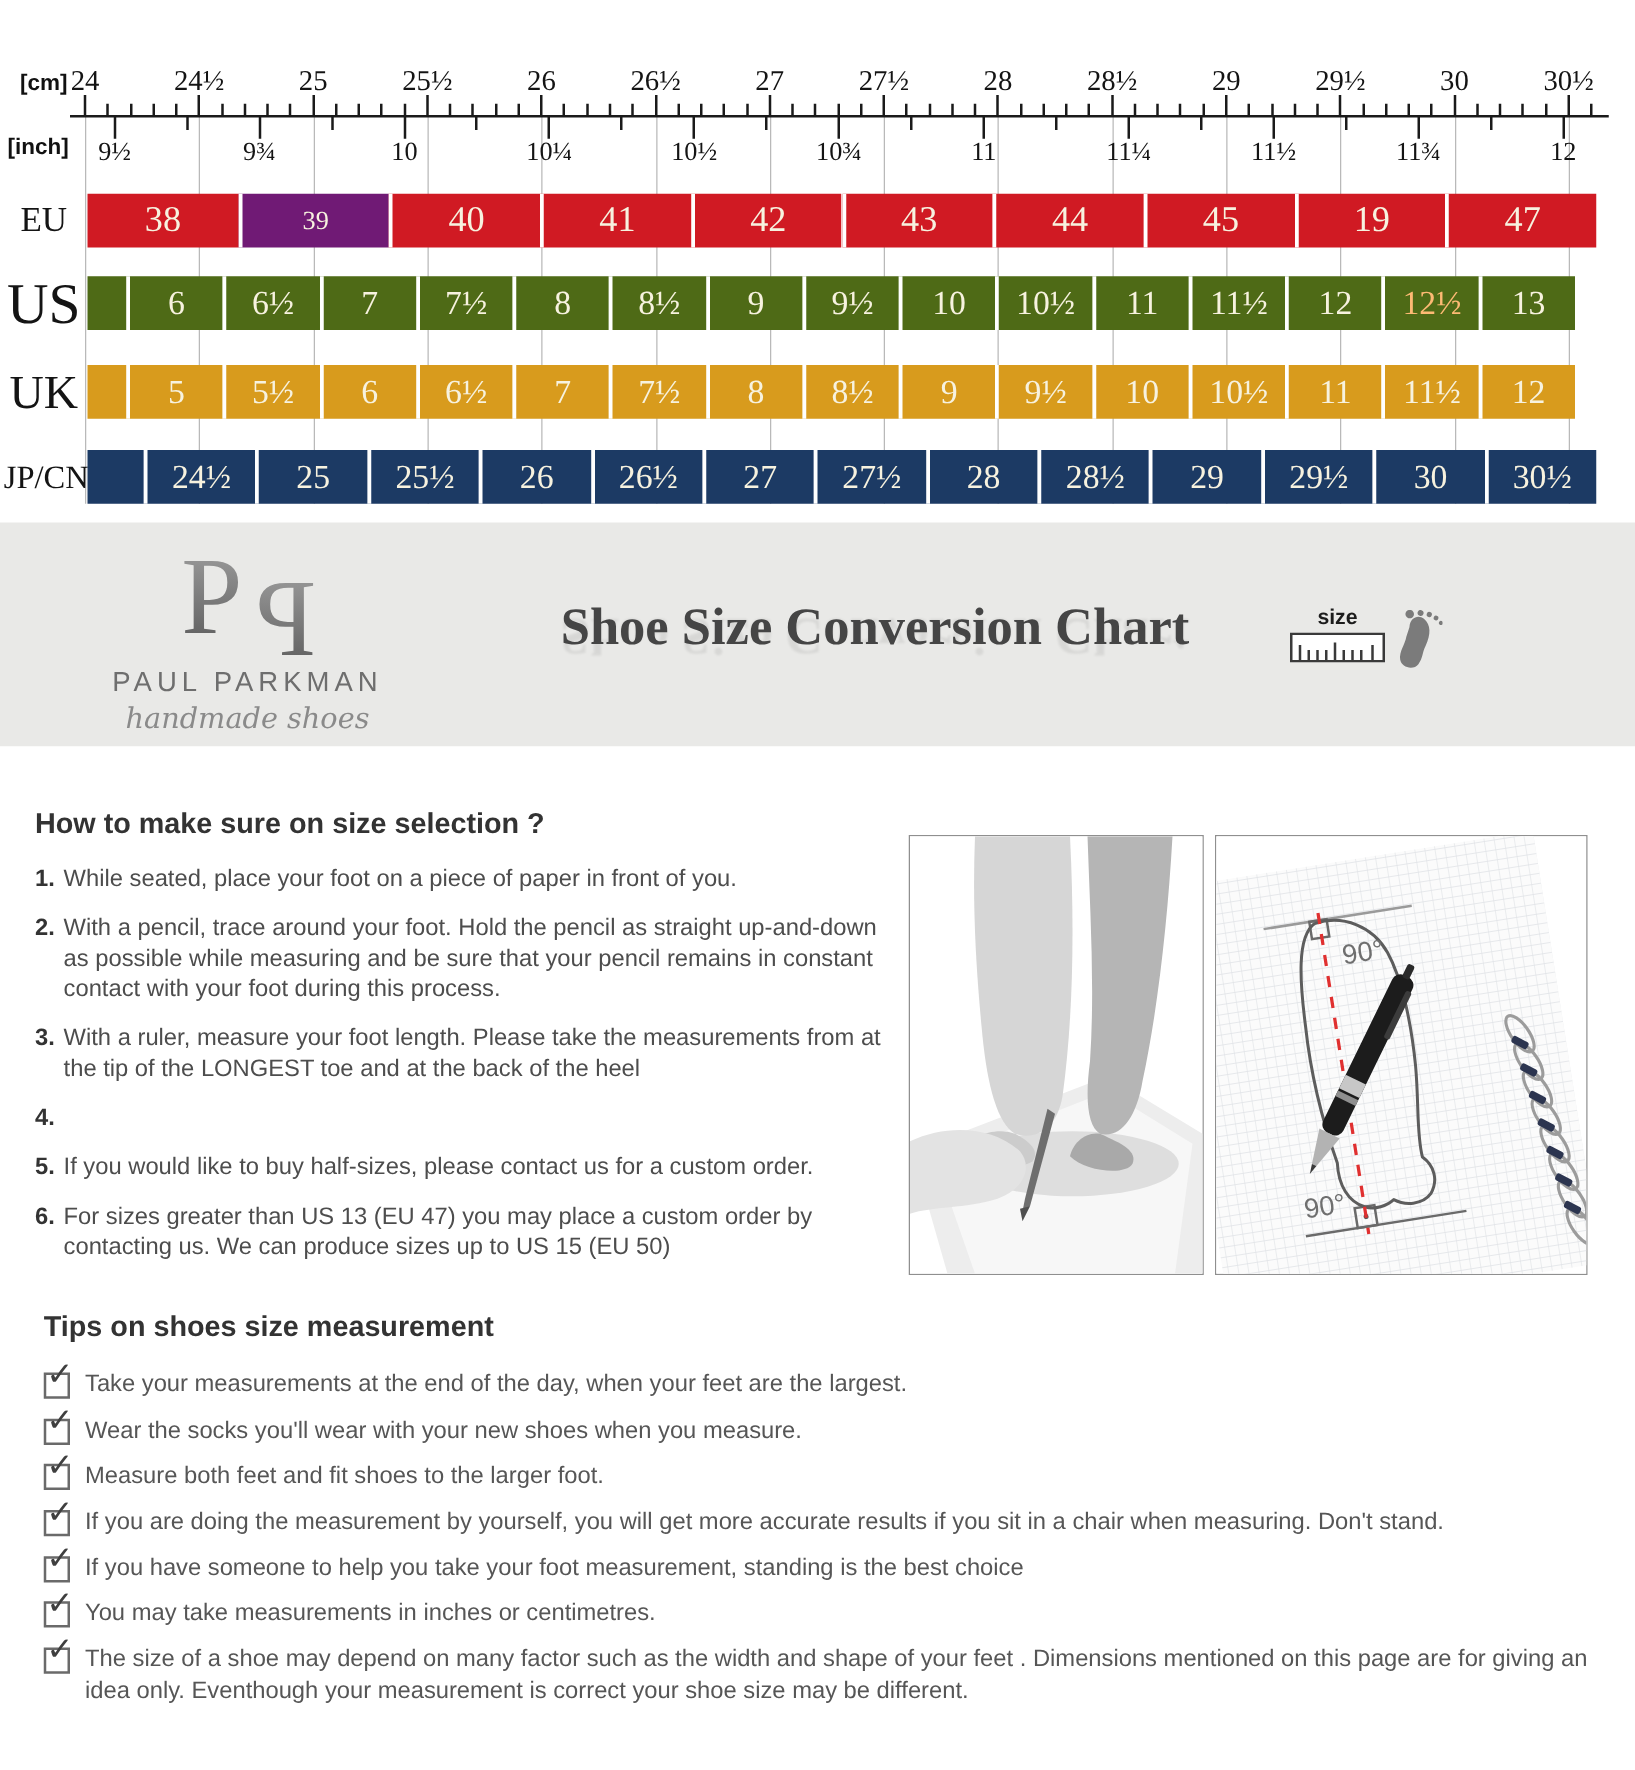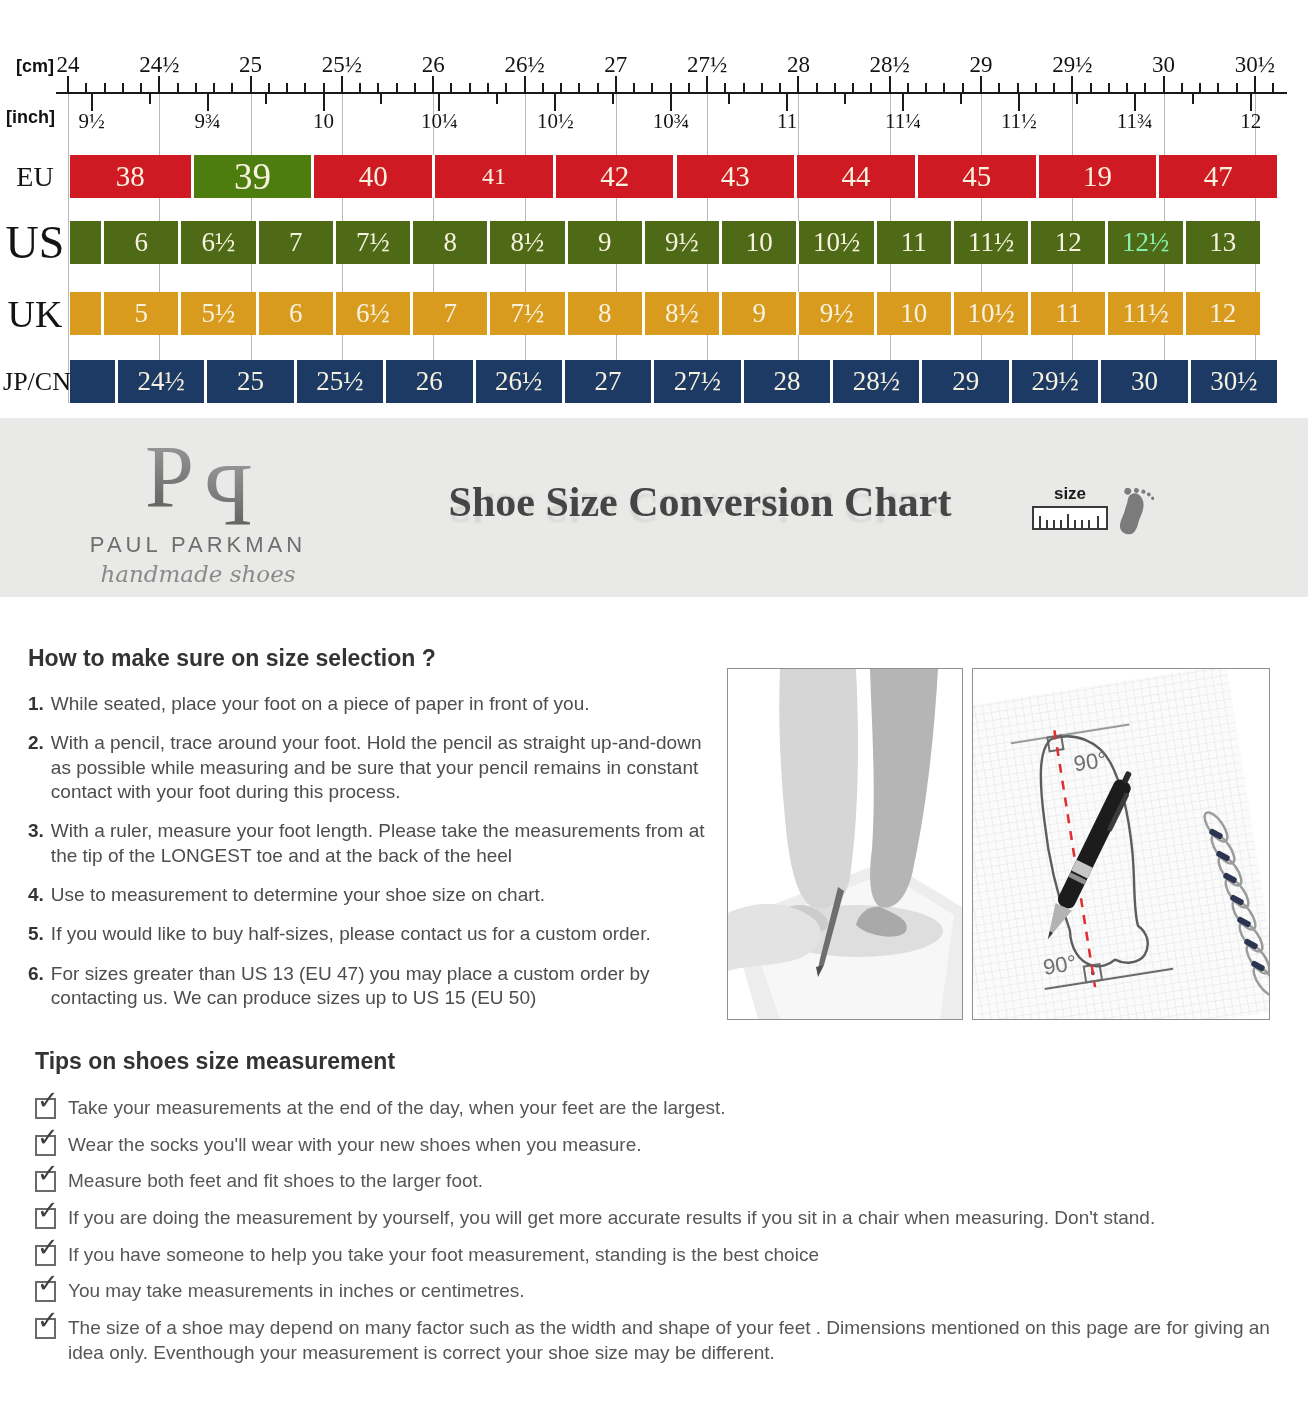--- a/index.html
+++ b/index.html
@@ -192,23 +192,23 @@
         <div class="tick" style="left: 1075.85px; top: 93px; height: 11px;"></div>
         <div class="tick" style="left: 1133.8px; top: 93px; height: 18px;"></div>
         <div class="inch-label" style="left: 1094.8px; top: 109px; width: 80px;">11¾</div>
         <div class="tick" style="left: 1191.75px; top: 93px; height: 11px;"></div>
         <div class="tick" style="left: 1249.7px; top: 93px; height: 18px;"></div>
         <div class="inch-label" style="left: 1210.7px; top: 109px; width: 80px;">12</div>
       </div>
     <div id="rows-layer">
         <div class="row-label" style="left: 6px; top: 155px; width: 58px; height: 43px; font-size: 28px;">EU</div>
         <div class="size-cell" style="left: 70px; top: 155px; width: 120.7px; height: 43px; background: rgb(208, 26, 35); color: rgb(247, 242, 223); font-size: 29px;">38</div>
-        <div class="size-cell divided" style="left: 190.7px; top: 155px; width: 120.7px; height: 43px; background: #4d7c0f; color: rgb(247, 242, 223); font-size: 37px;">39</div>
+        <div class="size-cell divided" style="left: 190.7px; top: 155px; width: 120.7px; height: 43px; background: #701a75; color: rgb(247, 242, 223); font-size: 21px;">39</div>
         <div class="size-cell divided" style="left: 311.4px; top: 155px; width: 120.7px; height: 43px; background: rgb(208, 26, 35); color: rgb(247, 242, 223); font-size: 29px;">40</div>
-        <div class="size-cell divided" style="left: 432.1px; top: 155px; width: 120.7px; height: 43px; background: rgb(208, 26, 35); color: rgb(247, 242, 223); font-size: 24px;">41</div>
+        <div class="size-cell divided" style="left: 432.1px; top: 155px; width: 120.7px; height: 43px; background: rgb(208, 26, 35); color: rgb(247, 242, 223); font-size: 29px;">41</div>
         <div class="size-cell divided" style="left: 552.8px; top: 155px; width: 120.7px; height: 43px; background: rgb(208, 26, 35); color: rgb(247, 242, 223); font-size: 29px;">42</div>
         <div class="size-cell divided" style="left: 673.5px; top: 155px; width: 120.7px; height: 43px; background: rgb(208, 26, 35); color: rgb(247, 242, 223); font-size: 29px;">43</div>
         <div class="size-cell divided" style="left: 794.2px; top: 155px; width: 120.7px; height: 43px; background: rgb(208, 26, 35); color: rgb(247, 242, 223); font-size: 29px;">44</div>
         <div class="size-cell divided" style="left: 914.9px; top: 155px; width: 120.7px; height: 43px; background: rgb(208, 26, 35); color: rgb(247, 242, 223); font-size: 29px;">45</div>
         <div class="size-cell divided" style="left: 1035.6px; top: 155px; width: 120.7px; height: 43px; background: rgb(208, 26, 35); color: rgb(247, 242, 223); font-size: 29px;">19</div>
         <div class="size-cell divided" style="left: 1156.3px; top: 155px; width: 120.7px; height: 43px; background: rgb(208, 26, 35); color: rgb(247, 242, 223); font-size: 29px;">47</div>
         <div class="row-label" style="left: 6px; top: 221px; width: 58px; height: 43px; font-size: 46px;">US</div>
         <div class="size-cell" style="left: 70px; top: 221px; width: 31px; height: 43px; background: rgb(78, 106, 22); color: rgb(247, 242, 223); font-size: 27px;"></div>
         <div class="size-cell divided" style="left: 101px; top: 221px; width: 77.2667px; height: 43px; background: rgb(78, 106, 22); color: rgb(247, 242, 223); font-size: 27px;">6</div>
         <div class="size-cell divided" style="left: 178.267px; top: 221px; width: 77.2667px; height: 43px; background: rgb(78, 106, 22); color: rgb(247, 242, 223); font-size: 27px;">6½</div>
@@ -216,21 +216,21 @@
         <div class="size-cell divided" style="left: 332.8px; top: 221px; width: 77.2667px; height: 43px; background: rgb(78, 106, 22); color: rgb(247, 242, 223); font-size: 27px;">7½</div>
         <div class="size-cell divided" style="left: 410.067px; top: 221px; width: 77.2667px; height: 43px; background: rgb(78, 106, 22); color: rgb(247, 242, 223); font-size: 27px;">8</div>
         <div class="size-cell divided" style="left: 487.333px; top: 221px; width: 77.2667px; height: 43px; background: rgb(78, 106, 22); color: rgb(247, 242, 223); font-size: 27px;">8½</div>
         <div class="size-cell divided" style="left: 564.6px; top: 221px; width: 77.2667px; height: 43px; background: rgb(78, 106, 22); color: rgb(247, 242, 223); font-size: 27px;">9</div>
         <div class="size-cell divided" style="left: 641.867px; top: 221px; width: 77.2667px; height: 43px; background: rgb(78, 106, 22); color: rgb(247, 242, 223); font-size: 27px;">9½</div>
         <div class="size-cell divided" style="left: 719.133px; top: 221px; width: 77.2667px; height: 43px; background: rgb(78, 106, 22); color: rgb(247, 242, 223); font-size: 27px;">10</div>
         <div class="size-cell divided" style="left: 796.4px; top: 221px; width: 77.2667px; height: 43px; background: rgb(78, 106, 22); color: rgb(247, 242, 223); font-size: 27px;">10½</div>
         <div class="size-cell divided" style="left: 873.667px; top: 221px; width: 77.2667px; height: 43px; background: rgb(78, 106, 22); color: rgb(247, 242, 223); font-size: 27px;">11</div>
         <div class="size-cell divided" style="left: 950.933px; top: 221px; width: 77.2667px; height: 43px; background: rgb(78, 106, 22); color: rgb(247, 242, 223); font-size: 27px;">11½</div>
         <div class="size-cell divided" style="left: 1028.2px; top: 221px; width: 77.2667px; height: 43px; background: rgb(78, 106, 22); color: rgb(247, 242, 223); font-size: 27px;">12</div>
-        <div class="size-cell divided" style="left: 1105.47px; top: 221px; width: 77.2667px; height: 43px; background: rgb(78, 106, 22); color: #86efac; font-size: 27px; text-align: right;">12½</div>
+        <div class="size-cell divided" style="left: 1105.47px; top: 221px; width: 77.2667px; height: 43px; background: rgb(78, 106, 22); color: #fdba74; font-size: 27px; text-align: right;">12½</div>
         <div class="size-cell divided" style="left: 1182.73px; top: 221px; width: 77.2667px; height: 43px; background: rgb(78, 106, 22); color: rgb(247, 242, 223); font-size: 27px;">13</div>
         <div class="row-label" style="left: 6px; top: 292px; width: 58px; height: 43px; font-size: 38px;">UK</div>
         <div class="size-cell" style="left: 70px; top: 292px; width: 31px; height: 43px; background: rgb(216, 155, 29); color: rgb(247, 242, 223); font-size: 27px;"></div>
         <div class="size-cell divided" style="left: 101px; top: 292px; width: 77.2667px; height: 43px; background: rgb(216, 155, 29); color: rgb(247, 242, 223); font-size: 27px;">5</div>
         <div class="size-cell divided" style="left: 178.267px; top: 292px; width: 77.2667px; height: 43px; background: rgb(216, 155, 29); color: rgb(247, 242, 223); font-size: 27px;">5½</div>
         <div class="size-cell divided" style="left: 255.533px; top: 292px; width: 77.2667px; height: 43px; background: rgb(216, 155, 29); color: rgb(247, 242, 223); font-size: 27px;">6</div>
         <div class="size-cell divided" style="left: 332.8px; top: 292px; width: 77.2667px; height: 43px; background: rgb(216, 155, 29); color: rgb(247, 242, 223); font-size: 27px;">6½</div>
         <div class="size-cell divided" style="left: 410.067px; top: 292px; width: 77.2667px; height: 43px; background: rgb(216, 155, 29); color: rgb(247, 242, 223); font-size: 27px;">7</div>
         <div class="size-cell divided" style="left: 487.333px; top: 292px; width: 77.2667px; height: 43px; background: rgb(216, 155, 29); color: rgb(247, 242, 223); font-size: 27px;">7½</div>
         <div class="size-cell divided" style="left: 564.6px; top: 292px; width: 77.2667px; height: 43px; background: rgb(216, 155, 29); color: rgb(247, 242, 223); font-size: 27px;">8</div>
@@ -316,21 +316,20 @@
         <div class="howto-item">
           <span class="num">2.</span>
           <span class="txt">With a pencil, trace around your foot. Hold the pencil as straight up-and-down as possible while measuring and be sure that your pencil remains in constant contact with your foot during this process.</span>
         </div>
         <div class="howto-item">
           <span class="num">3.</span>
           <span class="txt">With a ruler, measure your foot length. Please take the measurements from at the tip of the LONGEST toe and at the back of the heel</span>
         </div>
         <div class="howto-item">
           <span class="num">4.</span>
-          <span class="txt">Use to measurement to determine your shoe size on chart.</span>
         </div>
         <div class="howto-item">
           <span class="num">5.</span>
           <span class="txt">If you would like to buy half-sizes, please contact us for a custom order.</span>
         </div>
         <div class="howto-item">
           <span class="num">6.</span>
           <span class="txt">For sizes greater than US 13 (EU 47) you may place a custom order by contacting us. We can produce sizes up to US 15 (EU 50)</span>
         </div>
       </div>

